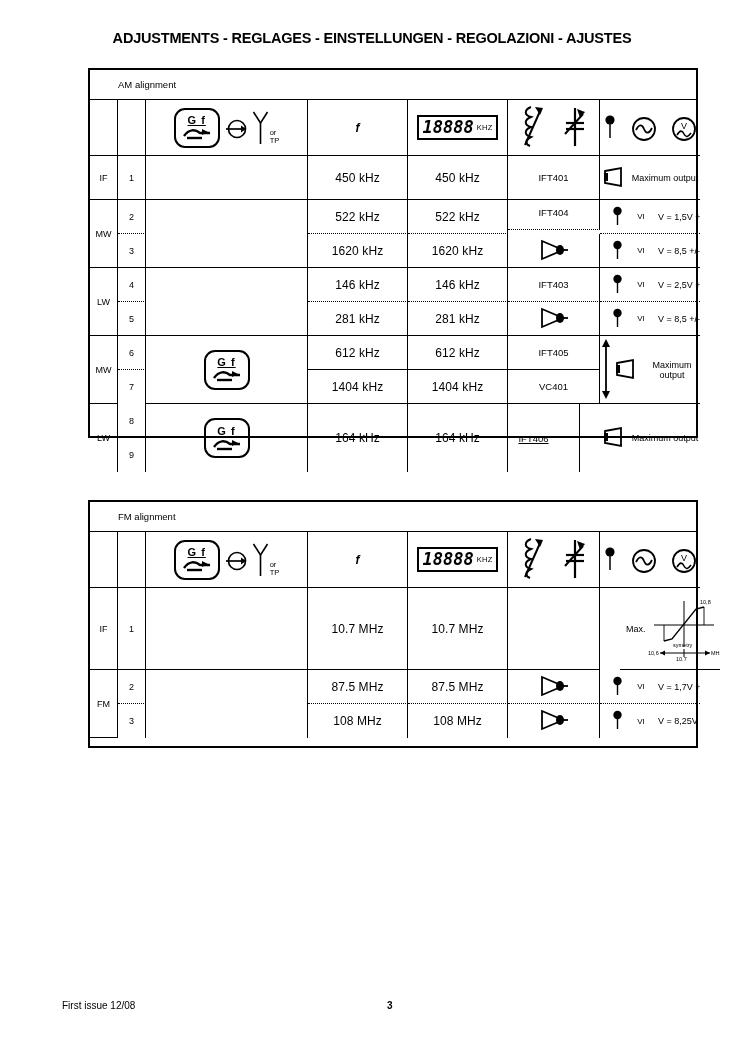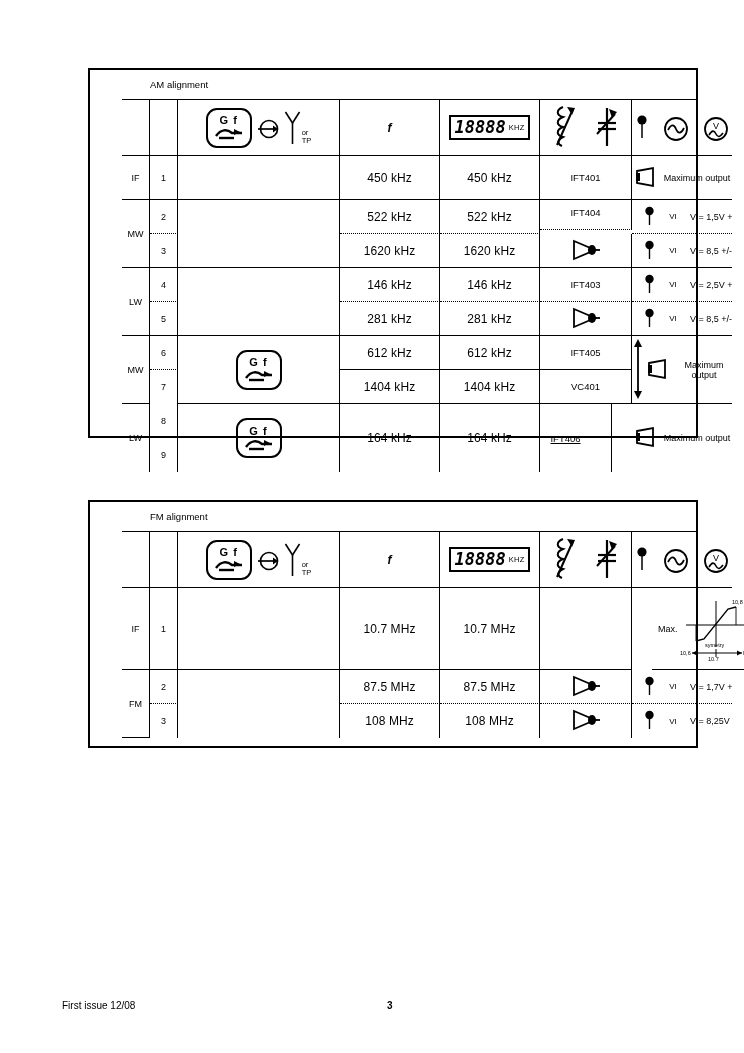--- a/index.html
+++ b/index.html
@@ -21,21 +21,20 @@
     font-weight:bold;
     letter-spacing:-0.2px;
   }
 
   
   .tbl{
     position:absolute;
     border:2px solid #000;
     box-sizing:border-box;
     background:#fff;
-    padding-left:32px;
   }
   #am-table{left:88px;top:68px;width:610px;height:370px;}
   #fm-table{left:88px;top:500px;width:610px;height:248px;}
 
   .caption-row{
     height:30px;
     border-bottom:1.5px solid #000;
     box-sizing:border-box;
     display:flex;align-items:center;
     padding-left:28px;
@@ -69,20 +68,21 @@
 
   
   .gf-box{
     width:46px;height:40px;
     border:2.2px solid #000;
     border-radius:11px;
     display:flex;flex-direction:column;
     align-items:center;justify-content:center;
     box-sizing:border-box;
     gap:1px;
+    text-decoration:underline;
   }
   .gf-box .gf-txt{font-size:11px;font-weight:bold;letter-spacing:1px;line-height:1;}
   .gf-box .gf-wave{line-height:0;}
 
   .icon-row{display:flex;align-items:center;justify-content:center;gap:4px;width:100%;height:100%;}
 
   .arrow-circle{width:24px;height:24px;}
   .ant-wrap{display:flex;align-items:flex-end;gap:1px;}
   .ortp{font-size:7.5px;line-height:1.05;text-align:left;}
 
@@ -123,20 +123,21 @@
   .footer{position:absolute;left:62px;top:1000px;width:620px;font-size:10px;}
   .foot-line1{font-weight:bold;letter-spacing:-0.1px;}
   .foot-line2{position:relative;}
   .pageno{position:absolute;left:325px;top:0;font-weight:bold;}
 </style>
 </head>
 <body>
 
 <div class="page">
 
+  <div class="page-title">ADJUSTMENTS - REGLAGES - EINSTELLUNGEN - REGOLAZIONI - AJUSTES</div>
 
   <div class="tbl" id="am-table">
     <div class="caption-row">AM alignment</div>
 
     <div class="grid">
 
       <div class="cell hdr br bb" style="left:0;top:0;width:28px;"></div>
       <div class="cell hdr br bb" style="left:28px;top:0;width:28px;"></div>
 
       <div class="cell hdr br bb" style="left:56px;top:0;width:162px;">

